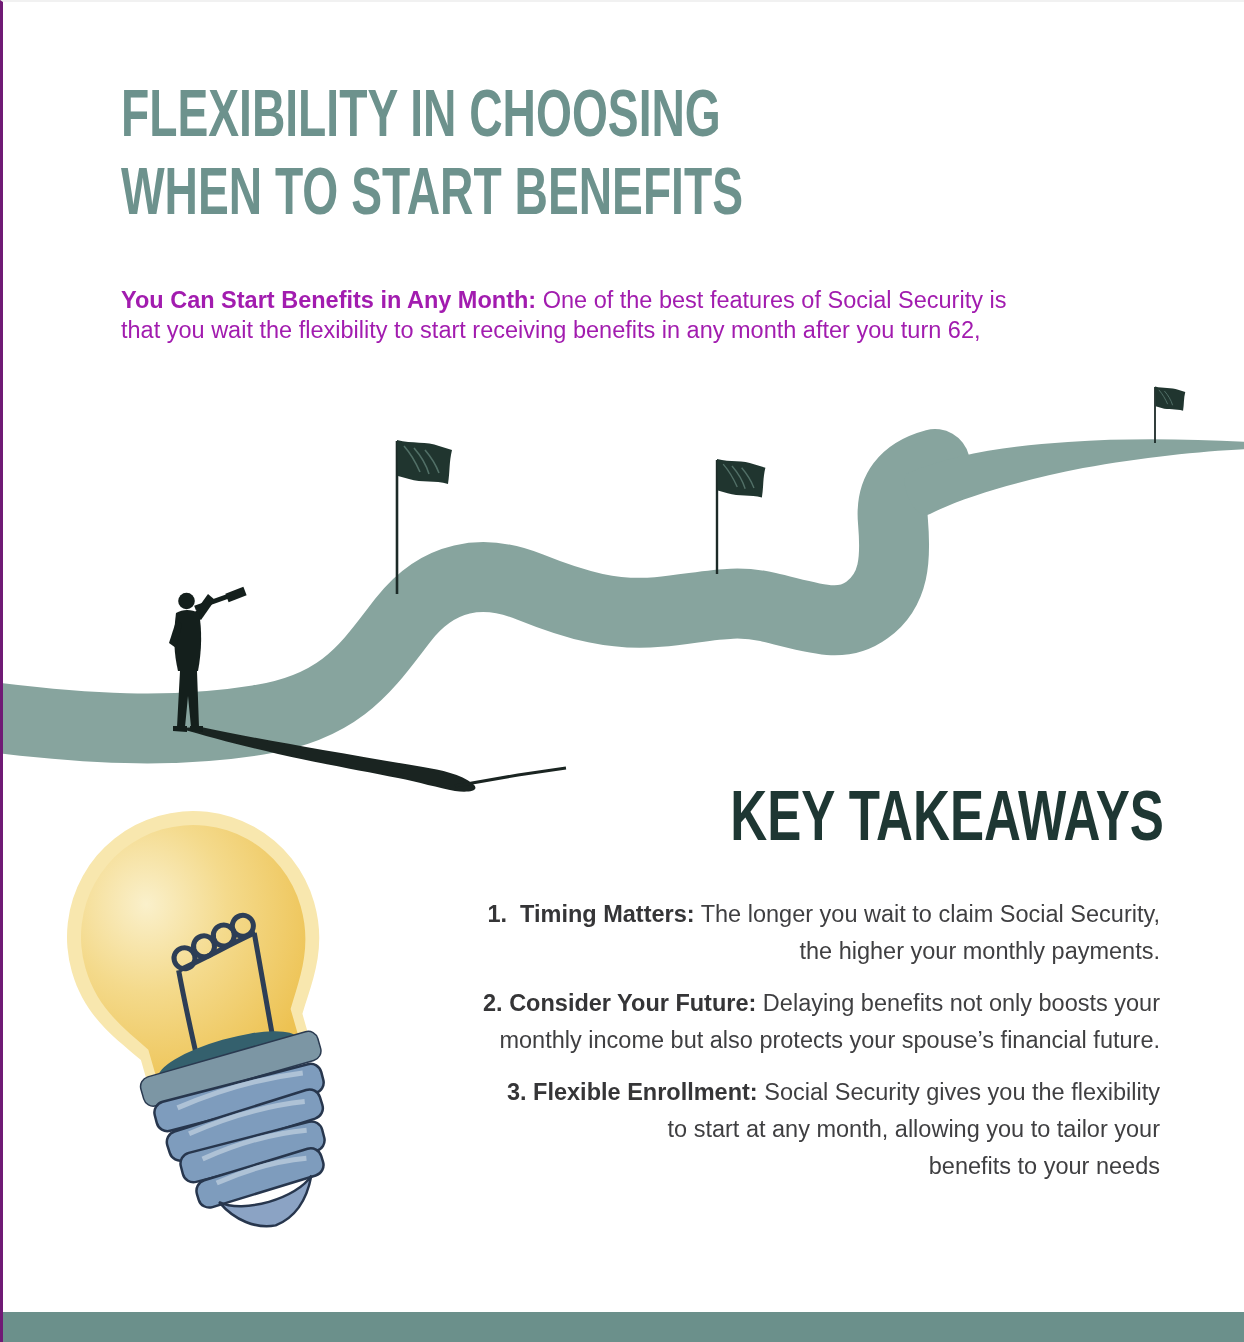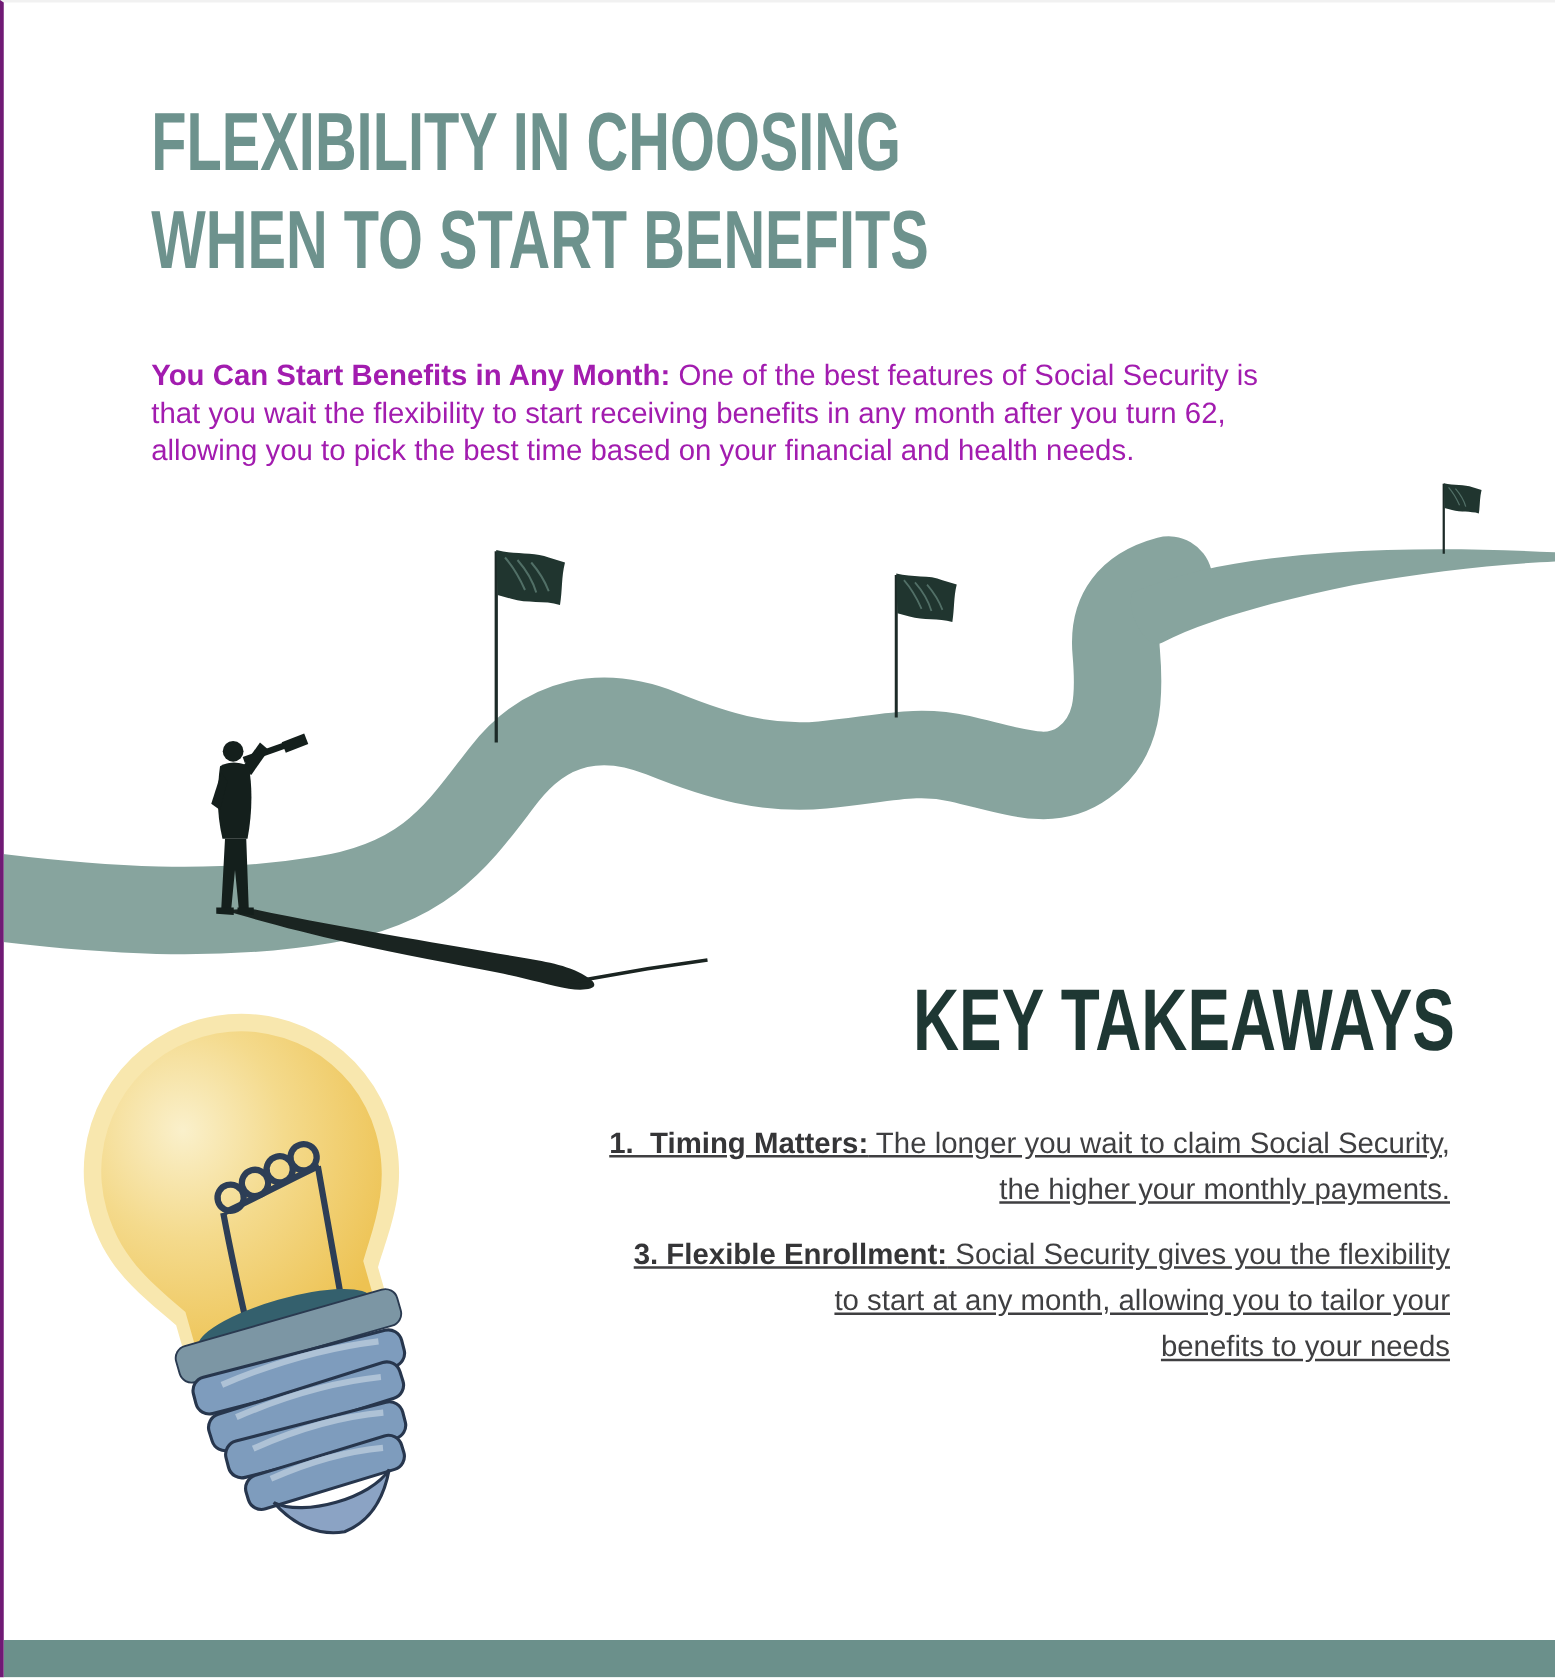--- a/index.html
+++ b/index.html
@@ -17,41 +17,40 @@
   .intro .line{white-space:nowrap;}
   .intro .lead{font-weight:700;white-space:pre-wrap;}
   .scene{position:absolute;left:0;top:380px;width:1244px;height:420px;display:block;}
   .kt-heading{
     position:absolute;right:80px;top:774px;margin:0;color:#1e3733;
     font-size:70px;font-weight:700;line-height:80px;white-space:nowrap;
     transform:scaleX(0.73);transform-origin:100% 0;
   }
   .bulb{position:absolute;left:30px;top:793px;width:330px;height:485px;display:block;}
   .takeaways{position:absolute;right:84px;top:894px;width:820px;text-align:right;
-    color:#3f3f41;font-size:23.5px;line-height:37px;list-style:none;margin:0;padding:0;text-decoration:underline;}
+    color:#3f3f41;font-size:23.5px;line-height:37px;list-style:none;margin:0;padding:0;}
   .takeaway{margin:0;}
   .takeaway + .takeaway{margin-top:15px;}
   .takeaway .line{white-space:nowrap;}
   .takeaway .lead{font-weight:700;color:#353537;white-space:pre-wrap;}
   .footer-bar{position:absolute;left:0;bottom:0;width:100%;height:30px;background:#6b908b;}
 </style>
 </head>
 <body>
 
 <div class="page">
 
   <header class="title-block">
     <div class="title-line">FLEXIBILITY IN CHOOSING</div>
     <div class="title-line">WHEN TO START BENEFITS</div>
   </header>
 
   <p class="intro">
     <span class="line"><span class="lead">You Can Start Benefits in Any Month:</span><span> One of the best features of Social Security is</span></span>
     <span class="line" style="display:block">that you wait the flexibility to start receiving benefits in any month after you turn 62,</span>
-    <span class="line" style="display:block">allowing you to pick the best time based on your financial and health needs.</span>
   </p>
 
   <svg class="scene" viewBox="0 380 1244 420" aria-hidden="true">
 
     <path d="M -20 714 C 80 727, 170 732, 255 718 C 340 705, 365 663, 400 618 C 435 573, 480 566, 527 585 C 574 604, 612 614, 655 610 C 705 605, 730 597, 765 605 C 812 616, 838 627, 864 608 C 892 588, 893 556, 890 520 C 887 488, 902 470, 932 462" fill="none" stroke="#87a49e" stroke-width="70" stroke-linecap="round"></path>
     <path d="M 903 472 C 950 452, 1005 444, 1065 440 C 1125 436, 1185 437, 1244 440 L 1244 447 C 1200 449, 1140 455, 1080 466 C 1020 478, 962 494, 927 512 C 913 519, 897 486, 903 472 Z" fill="#87a49e"></path>
 
     <g transform="translate(394 437)">
       <path d="M 0 2 L 0 155" stroke="#1c2a27" stroke-width="2.6" fill="none"></path>
       <path d="M 0 1 C 15 5, 30 2, 42 7 L 55 11 C 52 23, 53 33, 51 45 C 38 41, 25 44, 12 40 L 1 37 Z" fill="#20352f"></path>
@@ -130,20 +129,24 @@
       </g>
     </g>
   </svg>
 
   <ol class="takeaways">
     <li class="takeaway">
       <div class="line"><span class="lead">1.  Timing Matters:</span><span> The longer you wait to claim Social Security,</span></div>
       <div class="line">the higher your monthly payments.</div>
     </li>
     <li class="takeaway">
+      <div class="line"><span class="lead">2. Consider Your Future:</span><span> Delaying benefits not only boosts your</span></div>
+      <div class="line">monthly income but also protects your spouse’s financial future.</div>
+    </li>
+    <li class="takeaway">
       <div class="line"><span class="lead">3. Flexible Enrollment:</span><span> Social Security gives you the flexibility</span></div>
       <div class="line">to start at any month, allowing you to tailor your</div>
       <div class="line">benefits to your needs</div>
     </li>
   </ol>
 
   <footer class="footer-bar"></footer>
 </div>
 
 </body></html>

